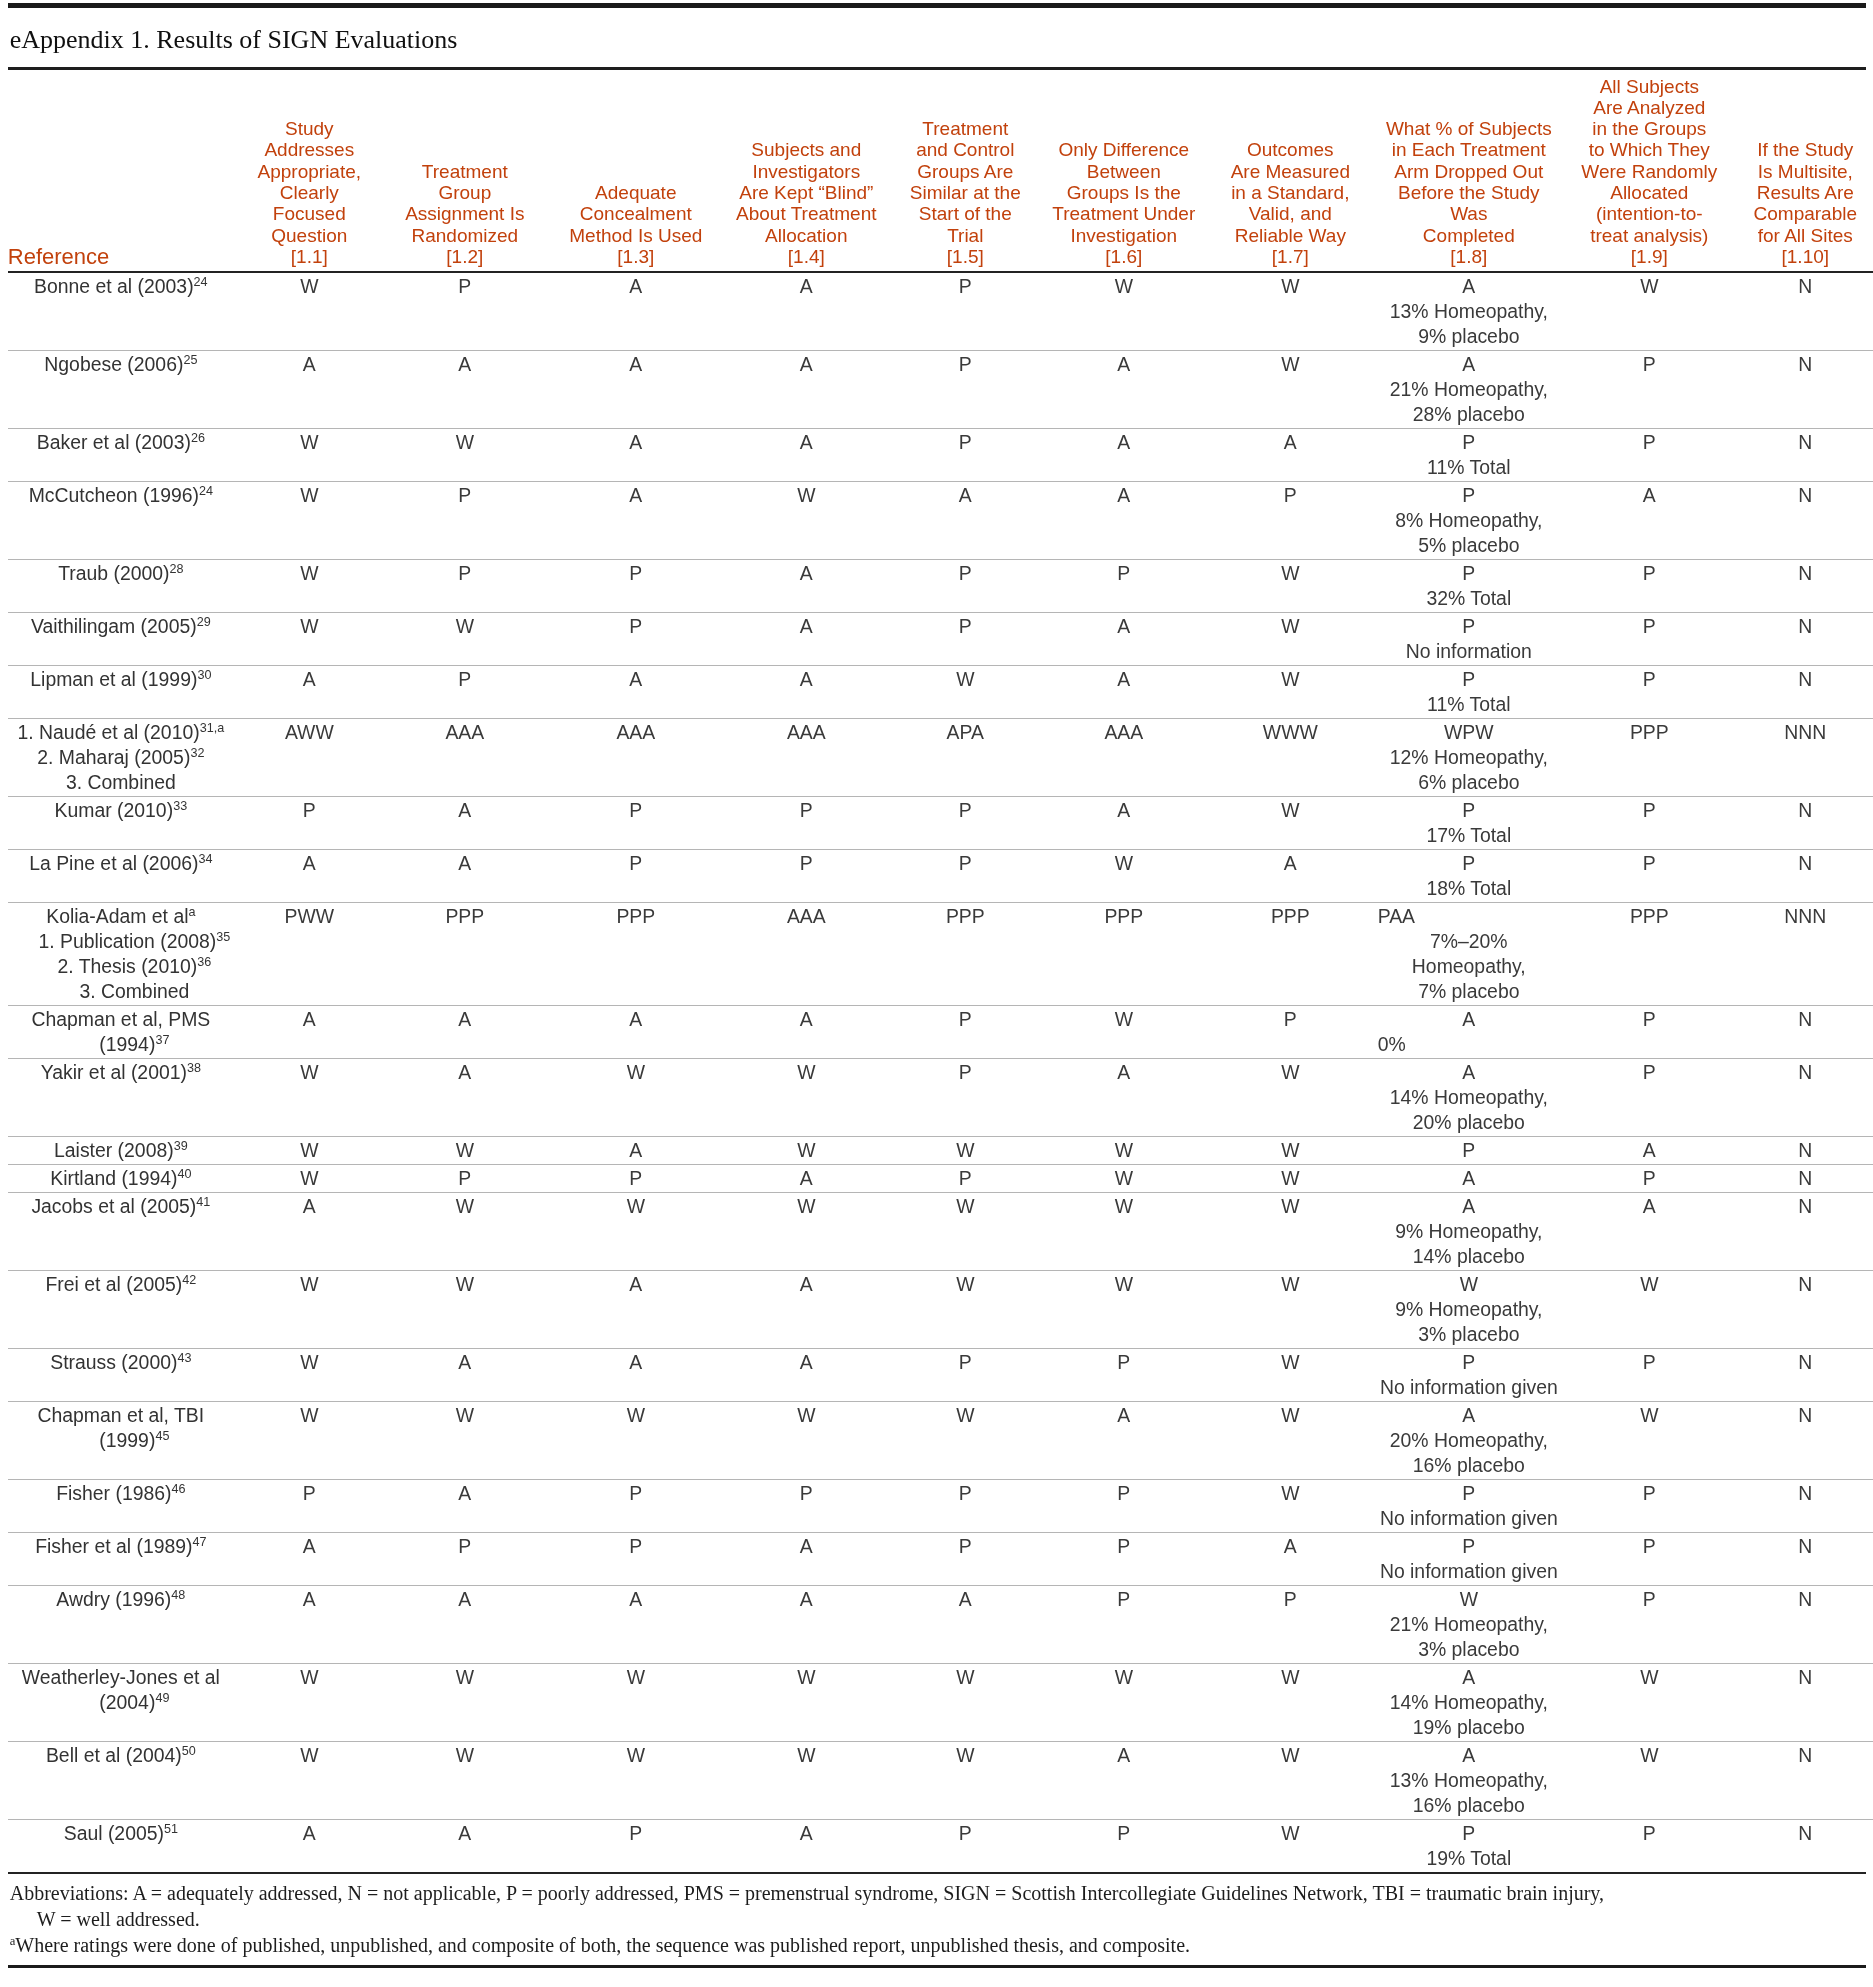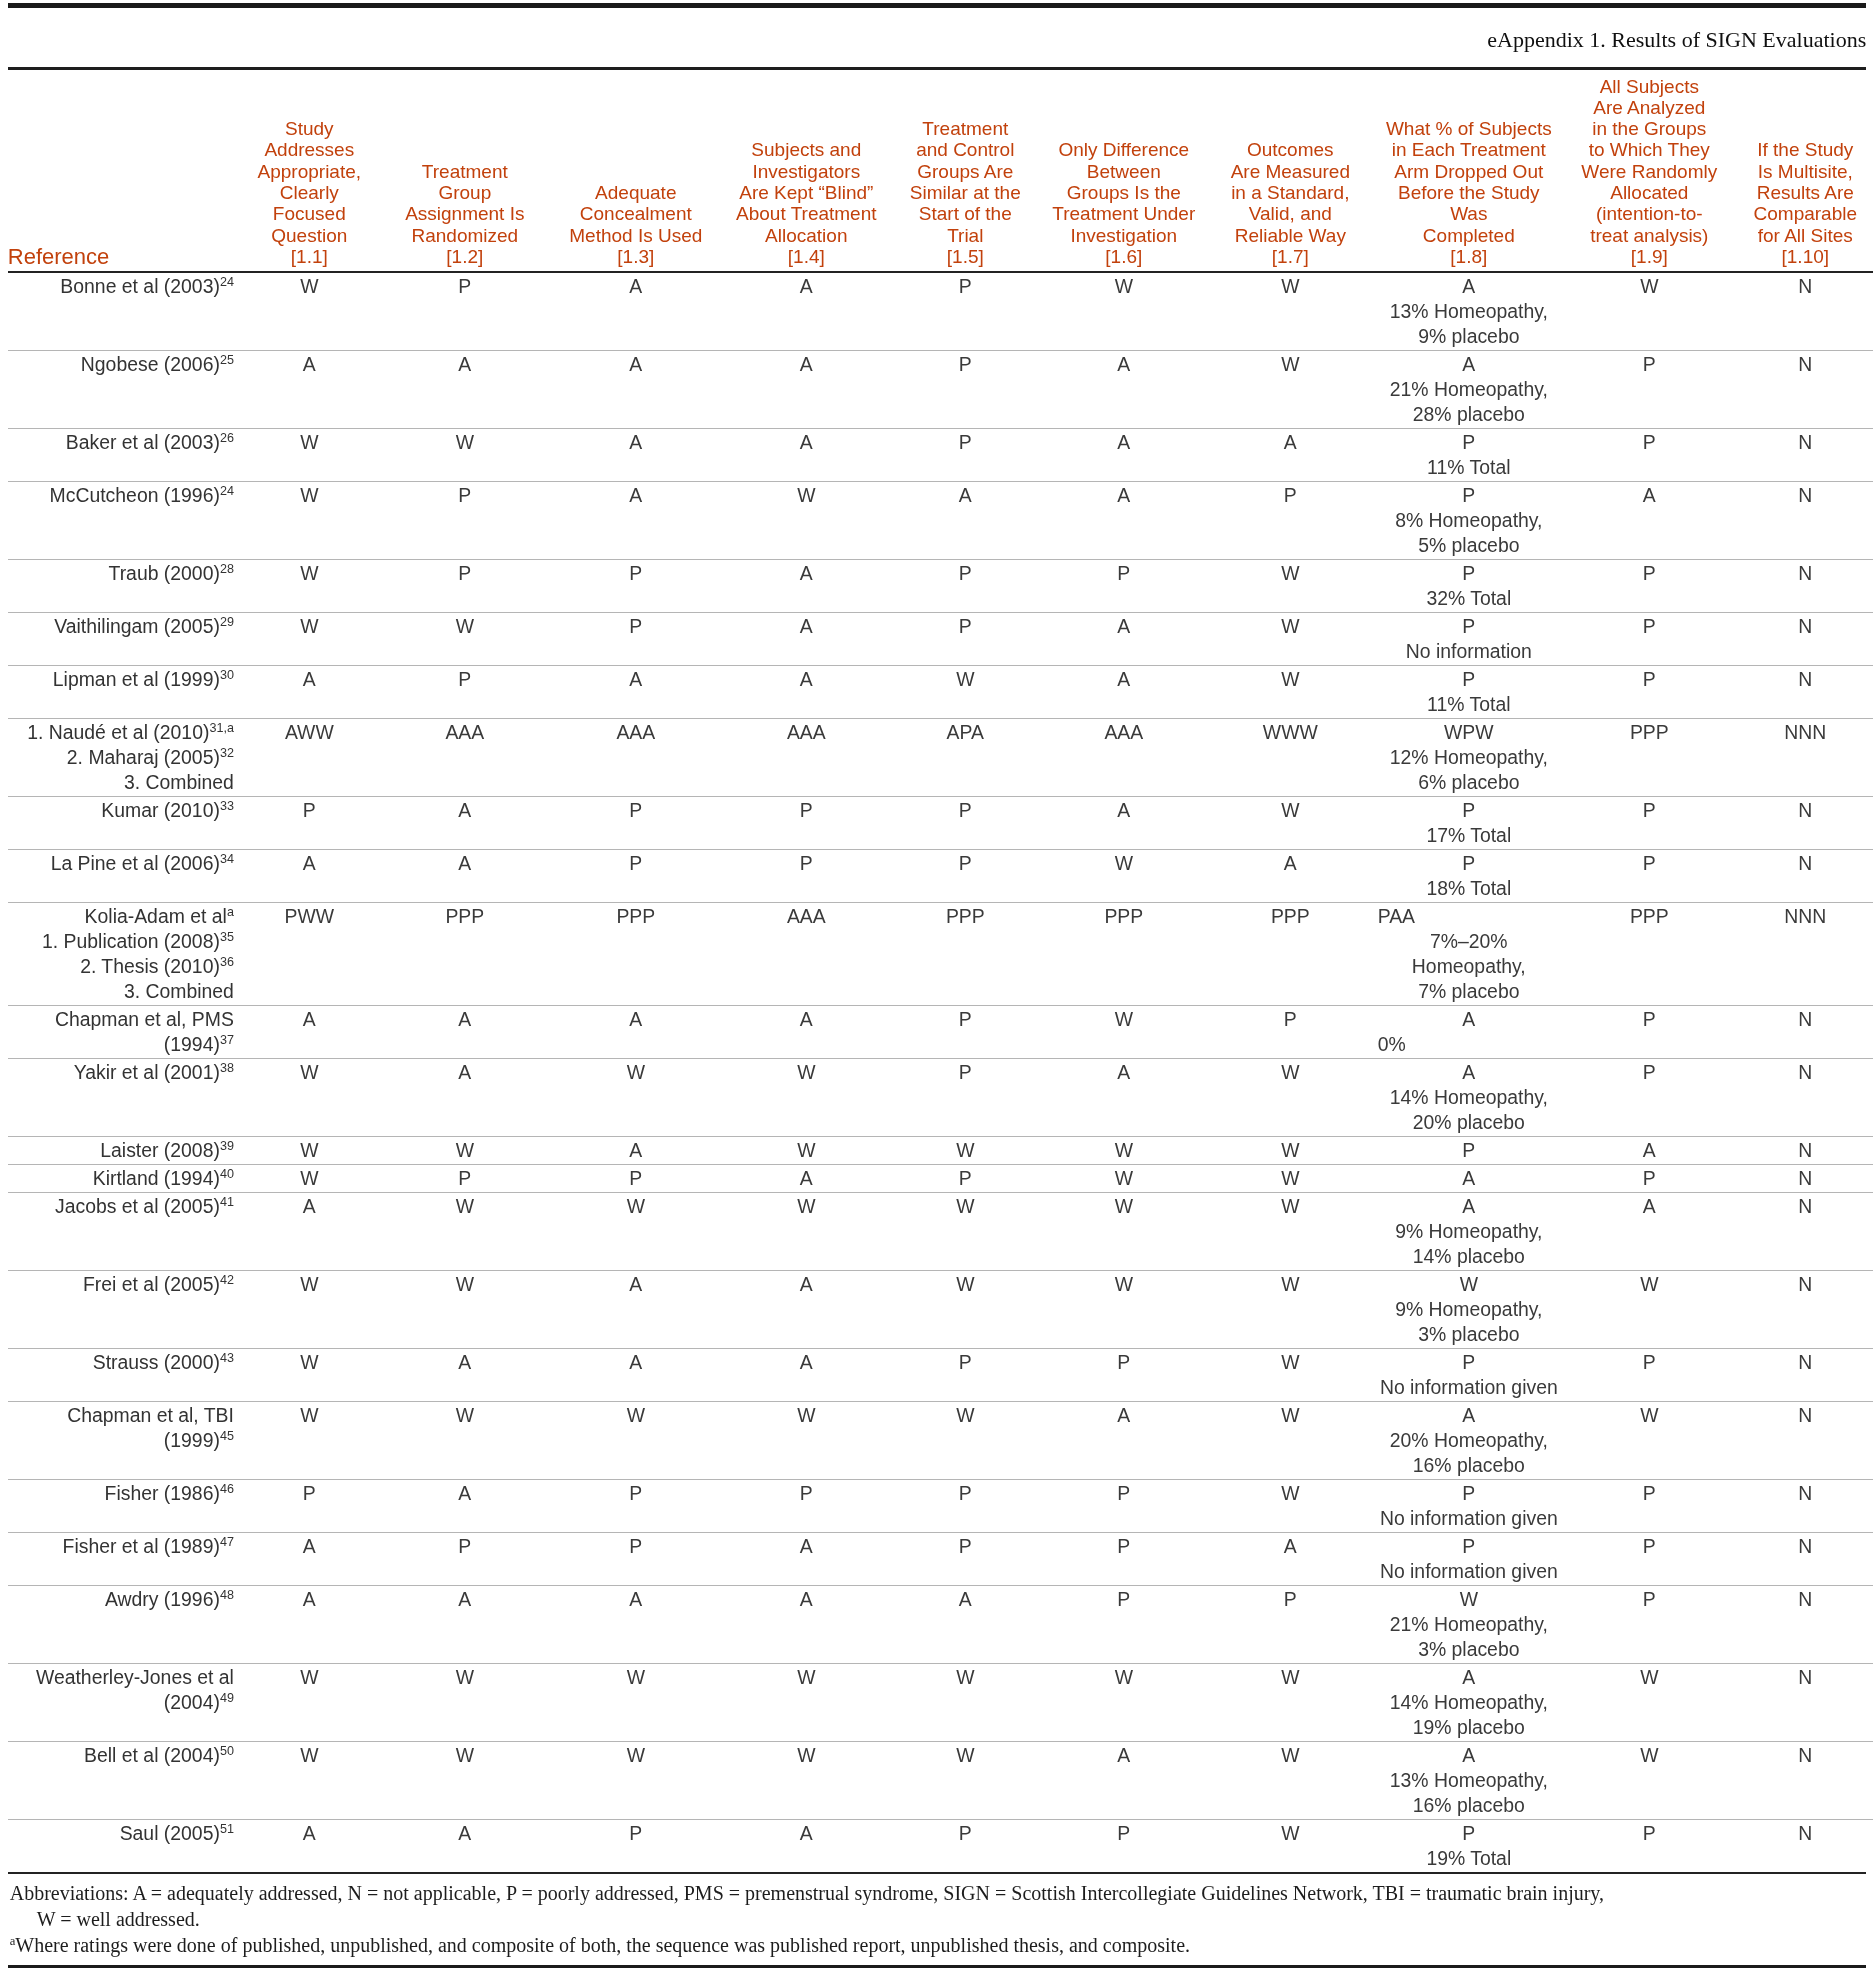--- a/index.html
+++ b/index.html
@@ -4,36 +4,36 @@
 <style>
   html,body{margin:0;padding:0;}
   body{
     width:1874px;height:1987px;overflow:hidden;background:#ffffff;
     font-family:"Liberation Sans","DejaVu Sans",sans-serif;color:#3a3a3a;
   }
   .sheet{padding:0 7.8px;}
   .top-bar{height:4.9px;background:#1a1a1a;margin-top:2.9px;}
   .title{
     font-family:"Liberation Serif","DejaVu Serif",serif;color:#101010;
-    font-size:22px;line-height:31px;padding:16.5px 0 11.6px 1.9px;text-align:right;
+    font-size:26px;line-height:31px;padding:16.5px 0 11.6px 1.9px;
   }
   .title-rule{height:2.9px;background:#1e1e1e;}
   table{border-collapse:collapse;table-layout:fixed;width:1858px;}
   thead th{
     vertical-align:bottom;font-weight:normal;font-size:19px;line-height:21.3px;
     padding:5.8px 1.9px 3.9px;color:#c2410c;text-align:center;
   }
   thead tr{border-bottom:2.9px solid #232323;}
   th.ref-h{text-align:left;padding-left:0;font-size:22px;}
   tbody td{
     vertical-align:top;text-align:center;font-size:19.4px;line-height:25px;
     padding:1px 1.9px;color:#3a3a3a;
   }
   tbody tr + tr{border-top:1px solid #b5b5b5;}
-  td.ref{text-align:right;padding-left:0;color:#333333;}
+  td.ref{text-align:center;padding-left:0;color:#333333;}
   td.ref .ind{padding-left:27px;}
   sup{font-size:12.6px;line-height:0;position:relative;top:-6.8px;vertical-align:baseline;}
   td.c18 div.left{text-align:left;}
   .footnotes{
     border-top:2.9px solid #232323;border-bottom:3.9px solid #1b1b1b;
     font-family:"Liberation Serif","DejaVu Serif",serif;color:#1d1d1d;
     font-size:20px;line-height:26px;padding:5.8px 0 6.8px 1.9px;
   }
   .fn-indent{margin-left:27px;}
 </style>

